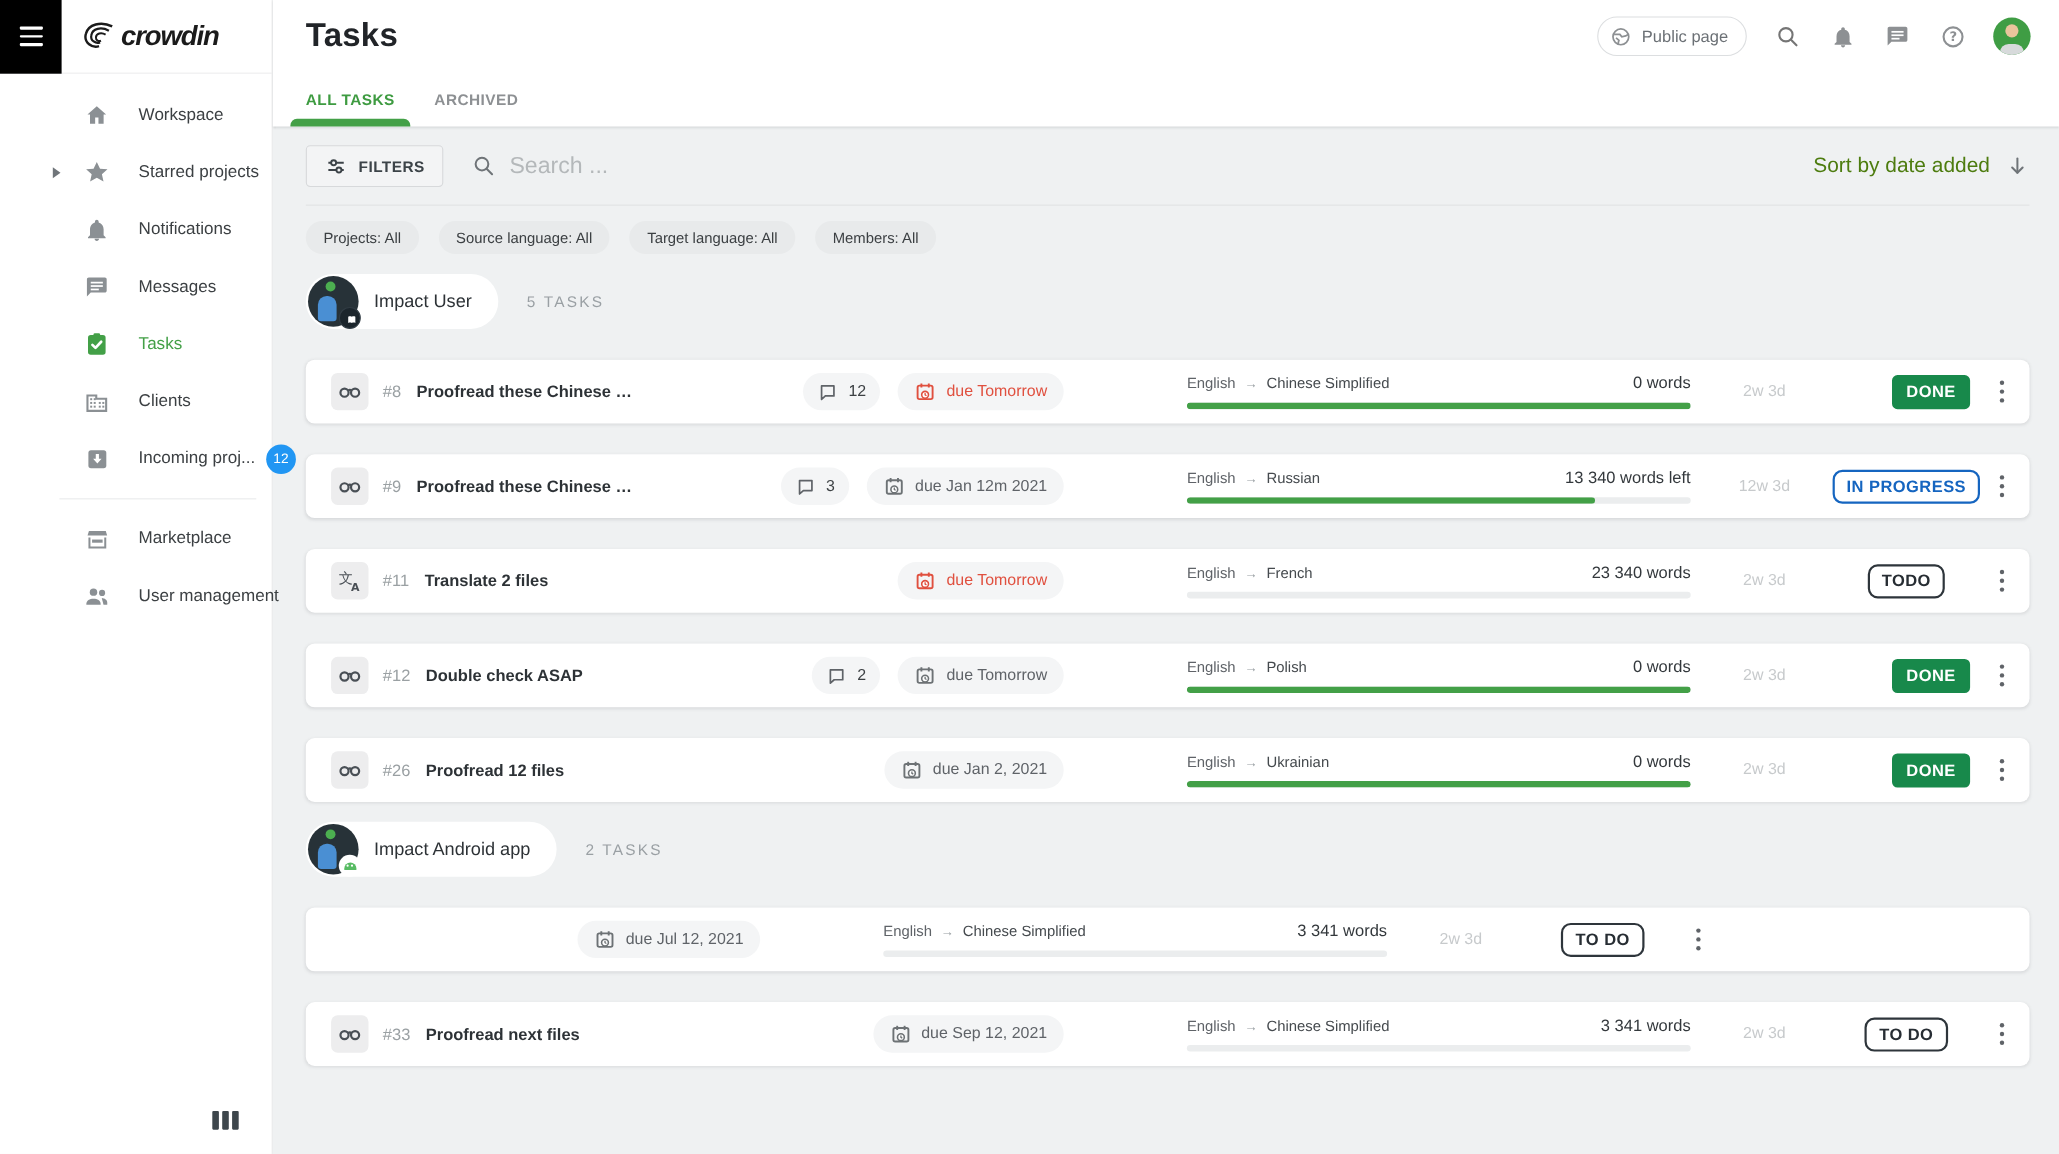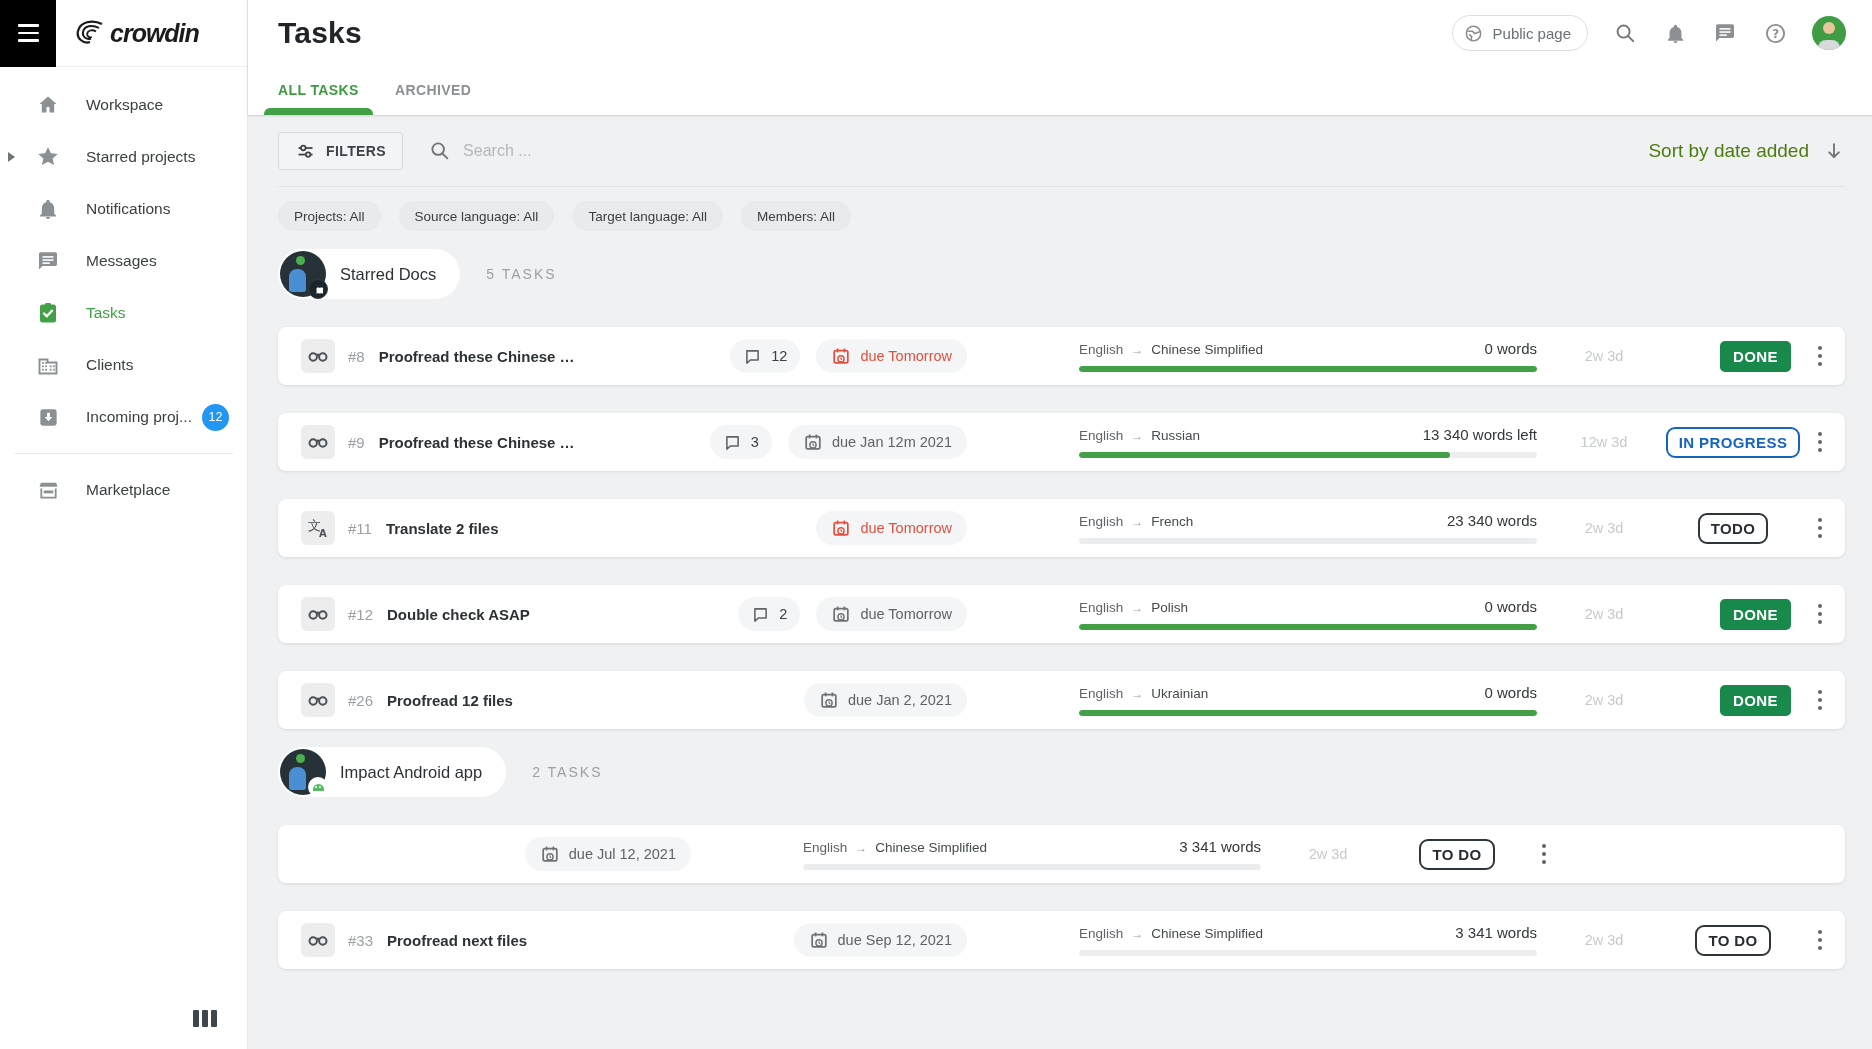--- a/index.html
+++ b/index.html
@@ -8,21 +8,21 @@
   .app { display:flex; width:100%; height:100%; }
 
   
   .sidebar { width:248px; background:#fff; border-right:1px solid #e6e8e9; position:relative; flex:none; }
   .side-head { height:67px; display:flex; align-items:center; border-bottom:1px solid #ededee; }
   .burger-box { width:56px; height:67px; background:#000; border:none; display:flex; flex-direction:column; justify-content:center; align-items:center; gap:5px; cursor:pointer; }
   .burger-box i { width:21px; height:2.5px; background:#fff; border-radius:1px; }
   .logo { display:flex; align-items:center; gap:6px; margin-left:18px; }
   .logo-mark { flex:none; }
   .logo-text { font-size:25px; font-weight:700; font-style:italic; letter-spacing:-1px; color:#1b1b1b; }
-  .nav { padding-top:12px; }
+  .nav { padding-top:12px;padding-left:40px; }
   .nav-item { position:relative; display:flex; align-items:center; height:52px; padding-left:36px; cursor:pointer; }
   .nav-item .nicon { width:24px; height:24px; margin-right:26px; display:flex; align-items:center; justify-content:center; flex:none; }
   .nav-item .nlabel { font-size:15.5px; color:#3c4043; white-space:nowrap; }
   .nav-item.active .nlabel { color:#43a047; font-weight:500; }
   .caret { position:absolute; left:8px; width:0; height:0; border-left:7px solid #70757a; border-top:5px solid transparent; border-bottom:5px solid transparent; }
   .count-badge { margin-left:10px; min-width:27px; height:27px; border-radius:50%; background:#2196f3; color:#fff; font-size:12.5px; display:flex; align-items:center; justify-content:center; }
   .nav-divider { height:1px; background:#e9eaeb; margin:10px 14px 10px 14px; }
   .side-bottom { position:absolute; bottom:22px; left:193px; display:flex; gap:3px; cursor:pointer; }
   .side-bottom i { width:6px; height:17px; background:#3d464c; border-radius:1px; }
 
@@ -41,21 +41,21 @@
   .tab { position:relative; background:none; border:none; font-family:inherit; font-size:14px; font-weight:700; letter-spacing:.4px; color:#8d9093; padding:0 0 17px 0; cursor:pointer; }
   .tab.active { color:#3e9b41; }
   .tab.active::after { content:''; position:absolute; left:-14px; right:-14px; bottom:0; height:7px; background:#43a047; border-radius:6px 6px 0 0; }
 
   .content { flex:1; overflow:hidden; padding:0 27px 0 30px; }
 
   
   .toolbar { display:flex; align-items:center; margin-top:17px; }
   .filters-btn { display:flex; align-items:center; gap:10px; height:38px; padding:0 16px; background:#f3f4f5; border:1px solid #d7d9db; border-radius:4px; font-family:inherit; font-size:14px; font-weight:700; letter-spacing:.4px; color:#3c4348; cursor:pointer; }
   .search-wrap { display:flex; align-items:center; gap:12px; margin-left:26px; flex:1; }
-  .search-input { border:none; outline:none; background:transparent; font-family:inherit; font-size:16px; color:#0c4a6e; width:420px; }
+  .search-input { border:none; outline:none; background:transparent; font-family:inherit; font-size:21px; color:#0c4a6e; width:420px; }
   .search-input::placeholder { color:#b4b8ba; }
   .sort-wrap { display:flex; align-items:center; gap:14px; cursor:pointer; }
   .sort-label { font-size:19px; color:#4d7c0f; }
   .toolbar-divider { height:1px; background:#e1e3e4; margin-top:16px; }
 
   
   .chips { display:flex; gap:18px; margin-top:14px; }
   .chip { height:30px; display:flex; align-items:center; padding:0 16px; background:#e8eaeb; border-radius:15px; font-size:13.5px; color:#3c4043; cursor:pointer; white-space:nowrap; }
 
   
@@ -280,20 +280,28 @@
       </div>
       <div class="nav-divider"></div>
       <div class="nav-item">
         <span class="nicon">
             <svg width="23" height="23" viewBox="0 0 24 24" style="color:#8b9094">
               <use href="#i-store"></use>
             </svg>
           </span>
         <span class="nlabel">Marketplace</span>
       </div>
+      <div class="nav-item">
+        <span class="nicon">
+            <svg width="24" height="24" viewBox="0 0 24 24" style="color:#8b9094">
+              <use href="#i-users"></use>
+            </svg>
+          </span>
+        <span class="nlabel">User management</span>
+      </div>
     </nav>
 
     <div class="side-bottom">
         <i></i>
         <i></i>
         <i></i>
       </div>
   </aside>
 
   <main class="main">
@@ -380,21 +388,21 @@
         <div class="group-pill">
           <span class="pavatar">
             <span class="pdot"></span>
               <span class="pfig"></span>
             <span class="pbadge docs">
                 <svg width="13" height="13" viewBox="0 0 20 20">
                   <use href="#i-book"></use>
                 </svg>
               </span>
           </span>
-          <span class="group-name">Starred Docs</span>
+          <span class="group-name">Impact User</span>
         </div>
         <span class="group-count">5 TASKS</span>
       </div>
 
       <div class="card">
         <div class="t-left">
           <span class="t-type">
               <svg width="24" height="24" viewBox="0 0 24 24">
                 <use href="#i-glasses"></use>
               </svg>

